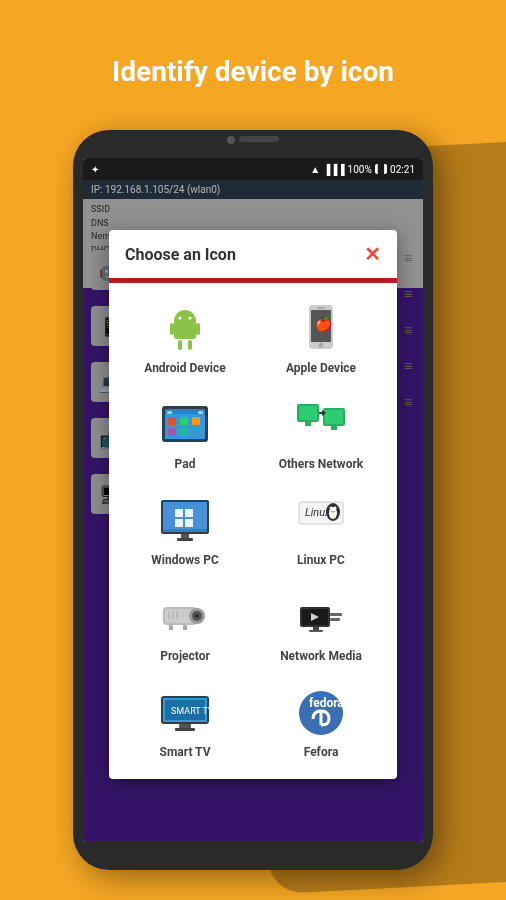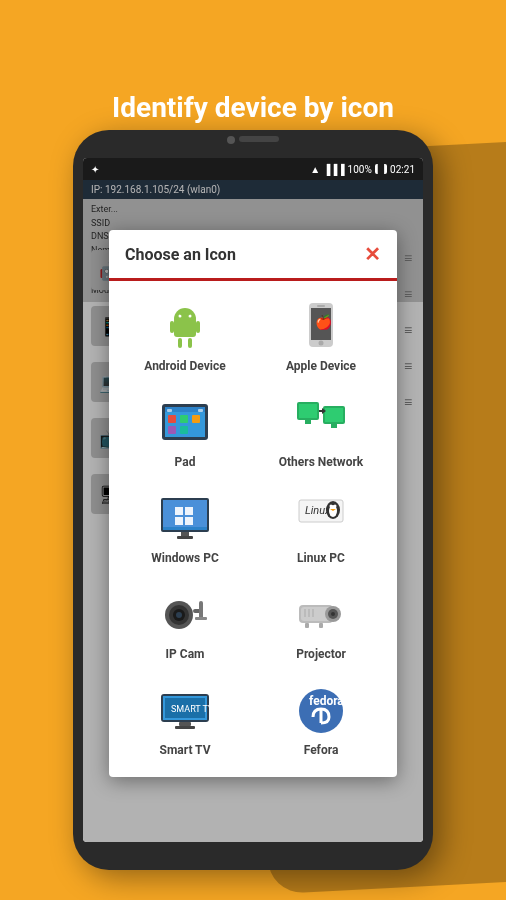--- a/index.html
+++ b/index.html
@@ -14,21 +14,20 @@
 
     .page-title {
       position: absolute;
       top: 55px;
       left: 0; right: 0;
       text-align: center;
       color: white;
       font-size: 28px;
       font-weight: bold;
       z-index: 10;
-      margin-top: 36px;
     }
 
     
     .phone-shell {
       position: absolute;
       top: 130px;
       left: 50%;
       transform: translateX(-50%);
       width: 360px;
       height: 740px;
@@ -77,21 +76,21 @@
     }
 
     .status-icons {
       display: flex;
       align-items: center;
       gap: 3px;
     }
 
     
     .app-bg {
-      background: #ffffff;
+      background: #4c1d95;
       position: absolute;
       top: 22px;
       left: 0; right: 0; bottom: 0;
       overflow: hidden;
     }
 
     .app-header {
       background: #2c3e50;
       color: white;
       font-size: 10px;
@@ -169,21 +168,21 @@
       max-height: 620px;
       overflow: hidden;
       box-shadow: 0 4px 20px rgba(0,0,0,0.4);
     }
 
     .dialog-header {
       display: flex;
       align-items: center;
       justify-content: space-between;
       padding: 12px 16px;
-      border-bottom: 3px solid #b91c1c;
+      border-bottom: 5px solid #b91c1c;
     }
 
     .dialog-title {
       font-size: 16px;
       font-weight: bold;
       color: #333;
     }
 
     .dialog-close {
       color: #e74c3c;
@@ -273,21 +272,20 @@
         <span>02:21</span>
       </div>
     </div>
 
     <div class="app-bg">
 
       <div class="app-header">
         <span>IP: 192.168.1.105/24 (wlan0)</span>
       </div>
       <div class="app-content">
-        <div>Exter...</div>
         <div>SSID</div>
         <div>DNS</div>
         <div>Nema...</div>
         <div>DHCP...</div>
         <div>LT...</div>
         <div>Mode...</div>
       </div>
 
       <div class="sidebar-left">
         <div class="sidebar-icon-item">🤖</div>
@@ -419,36 +417,20 @@
                   <ellipse cx="38" cy="14" rx="7" ry="9" fill="#333"></ellipse>
                   <ellipse cx="38" cy="15" rx="4" ry="6" fill="white"></ellipse>
                   <circle cx="36" cy="10" r="1.5" fill="white"></circle>
                   <circle cx="40" cy="10" r="1.5" fill="white"></circle>
                   <polygon points="35,13 41,13 38,15" fill="#f39c12"></polygon>
                 </svg>
               </div>
               <span class="icon-label">Linux PC</span>
             </div>
 
-            <div class="icon-item">
-              <div class="icon-img">
-                <svg width="52" height="48" viewBox="0 0 52 48">
-
-                  <circle cx="20" cy="24" r="14" fill="#555"></circle>
-                  <circle cx="20" cy="24" r="10" fill="#333"></circle>
-                  <circle cx="20" cy="24" r="6" fill="#1a1a1a"></circle>
-                  <circle cx="20" cy="24" r="3" fill="#2c3e50"></circle>
-
-                  <rect x="34" y="18" width="10" height="4" rx="2" fill="#666"></rect>
-                  <rect x="40" y="10" width="4" height="18" rx="2" fill="#777"></rect>
-                  <rect x="36" y="26" width="12" height="3" rx="1" fill="#888"></rect>
-                </svg>
-              </div>
-              <span class="icon-label">IP Cam</span>
-            </div>
 
 
             <div class="icon-item">
               <div class="icon-img">
                 <svg width="52" height="40" viewBox="0 0 52 40">
 
                   <rect x="4" y="10" width="34" height="18" rx="4" fill="#bbb"></rect>
                   <rect x="6" y="12" width="30" height="14" rx="3" fill="#ccc"></rect>
 
                   <circle cx="38" cy="19" r="8" fill="#999"></circle>
@@ -459,20 +441,38 @@
                   <line x1="14" y1="14" x2="14" y2="22" stroke="#aaa" stroke-width="1"></line>
                   <line x1="18" y1="14" x2="18" y2="22" stroke="#aaa" stroke-width="1"></line>
 
                   <rect x="10" y="28" width="4" height="5" rx="1" fill="#aaa"></rect>
                   <rect x="24" y="28" width="4" height="5" rx="1" fill="#aaa"></rect>
                 </svg>
               </div>
               <span class="icon-label">Projector</span>
             </div>
 
+            <div class="icon-item">
+              <div class="icon-img">
+                <svg width="50" height="48" viewBox="0 0 50 48">
+
+                  <rect x="4" y="14" width="30" height="20" rx="2" fill="#333"></rect>
+                  <rect x="6" y="16" width="26" height="16" rx="1" fill="#1a1a1a"></rect>
+
+                  <polygon points="15,20 15,28 23,24" fill="white" opacity="0.8"></polygon>
+
+                  <rect x="34" y="20" width="12" height="3" rx="1" fill="#666"></rect>
+                  <rect x="34" y="25" width="10" height="3" rx="1" fill="#666"></rect>
+
+                  <rect x="17" y="34" width="6" height="4" fill="#444"></rect>
+                  <rect x="13" y="37" width="14" height="2" rx="1" fill="#555"></rect>
+                </svg>
+              </div>
+              <span class="icon-label">Network Media</span>
+            </div>
 
             <div class="icon-item">
               <div class="icon-img">
                 <svg width="52" height="42" viewBox="0 0 52 42">
 
                   <rect x="2" y="4" width="48" height="28" rx="3" fill="#2c3e50"></rect>
                   <rect x="4" y="6" width="44" height="24" fill="#3498db"></rect>
 
                   <rect x="6" y="8" width="40" height="20" fill="#1a6fa8"></rect>
                   <text x="12" y="22" font-size="9" fill="white">SMART TV</text>

